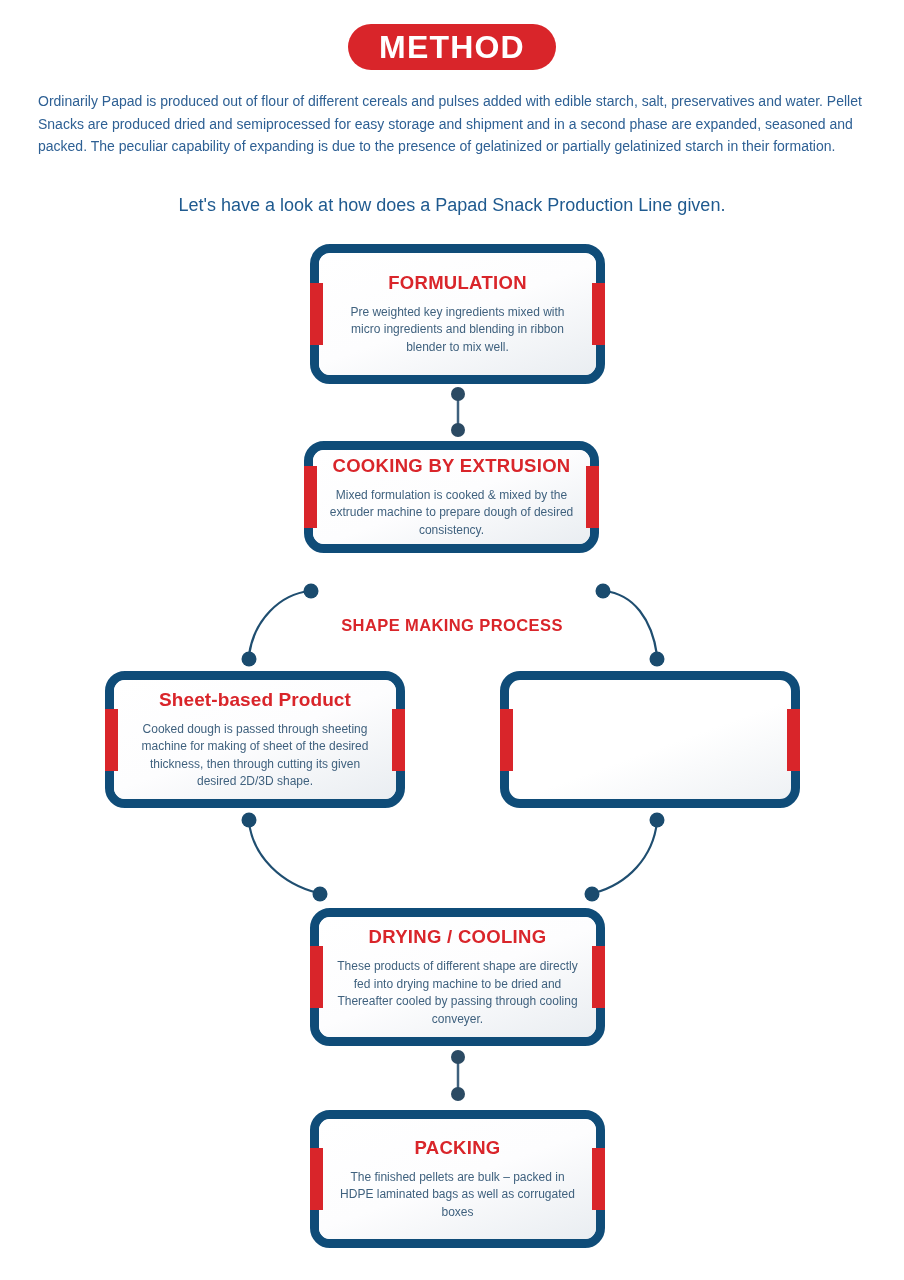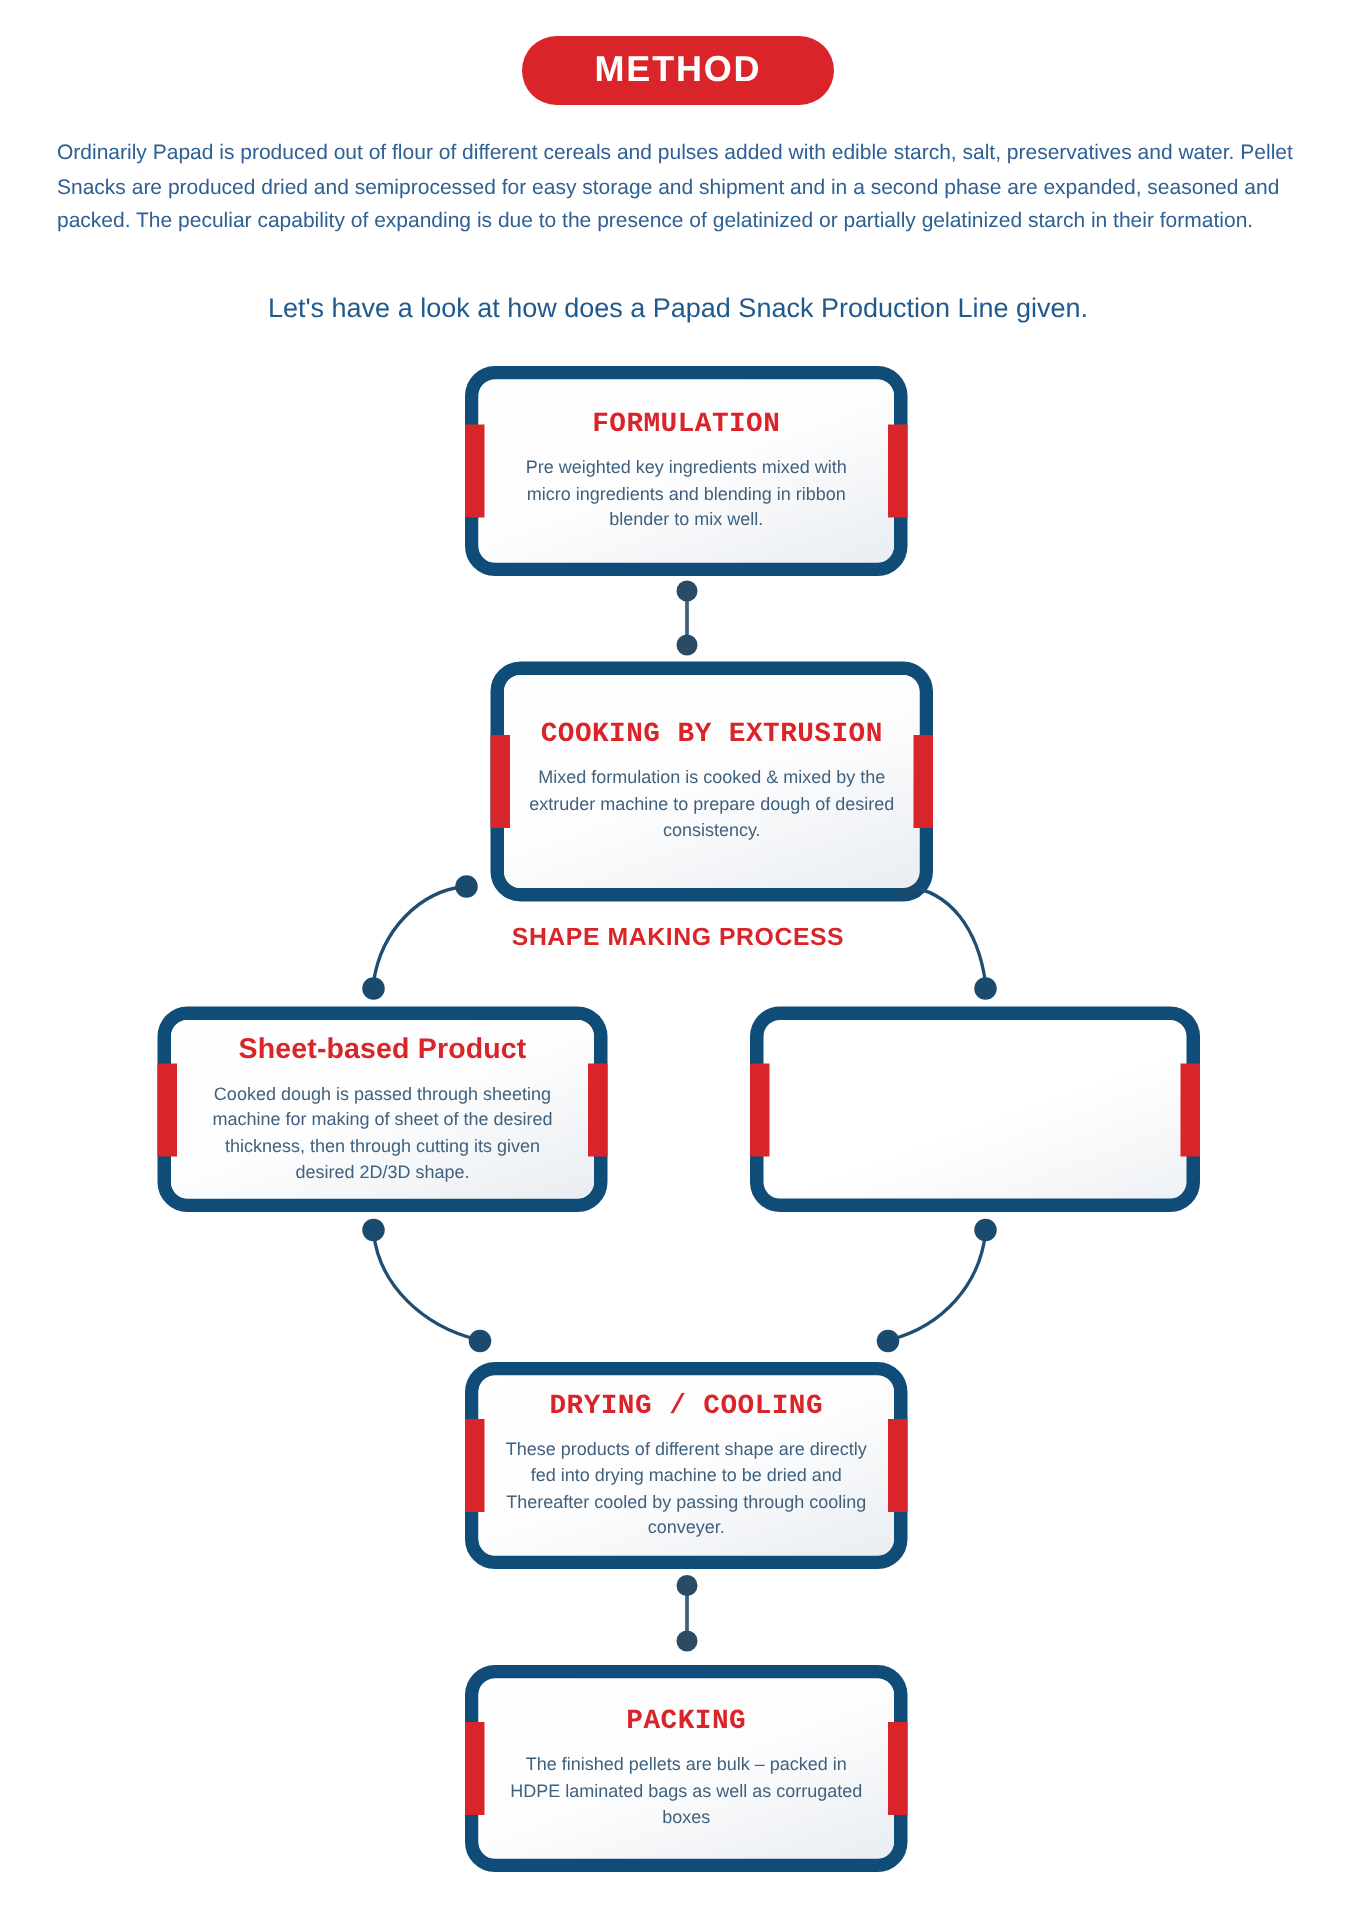--- a/index.html
+++ b/index.html
@@ -23,21 +23,21 @@
     width: 208px;
     height: 46px;
     background: #D9252A;
     border-radius: 23px;
     display: flex;
     align-items: center;
     justify-content: center;
   }
   #method-badge .label {
     color: #ffffff;
-    font-size: 24px;
+    font-size: 32px;
     font-weight: bold;
     letter-spacing: 1.2px;
   }
 
   
   #intro-paragraph {
     position: absolute;
     left: 38px;
     top: 90px;
     width: 832px;
@@ -97,36 +97,35 @@
   }
   .flow-box .box-title {
     color: #D9252A;
     font-weight: bold;
     text-align: center;
     margin-bottom: 10px;
   }
   .flow-box.caps .box-title {
     font-size: 18.5px;
     letter-spacing: 0.3px;
-    font-family: Liberation Mono, monospace;
   }
   .flow-box.mixed .box-title {
     font-size: 19px;
     letter-spacing: 0.1px;
   }
   .flow-box .box-body {
     color: #3F617E;
     font-size: 12px;
     line-height: 17.5px;
     text-align: center;
   }
 
   
   #box-formulation   { left: 310px; top: 244px;  width: 295px; height: 140px; }
-  #box-cooking       { left: 327px; top: 441px;  width: 295px; height: 160px; }
+  #box-cooking       { left: 304px; top: 441px;  width: 295px; height: 112px; }
   #box-sheet         { left: 105px; top: 671px;  width: 300px; height: 137px; }
   #box-dieface       { left: 500px; top: 671px;  width: 300px; height: 137px; }
   #box-drying        { left: 310px; top: 908px;  width: 295px; height: 138px; }
   #box-packing       { left: 310px; top: 1110px; width: 295px; height: 138px; }
 
   
   #shape-label {
     position: absolute;
     left: 0;
     top: 616px;

